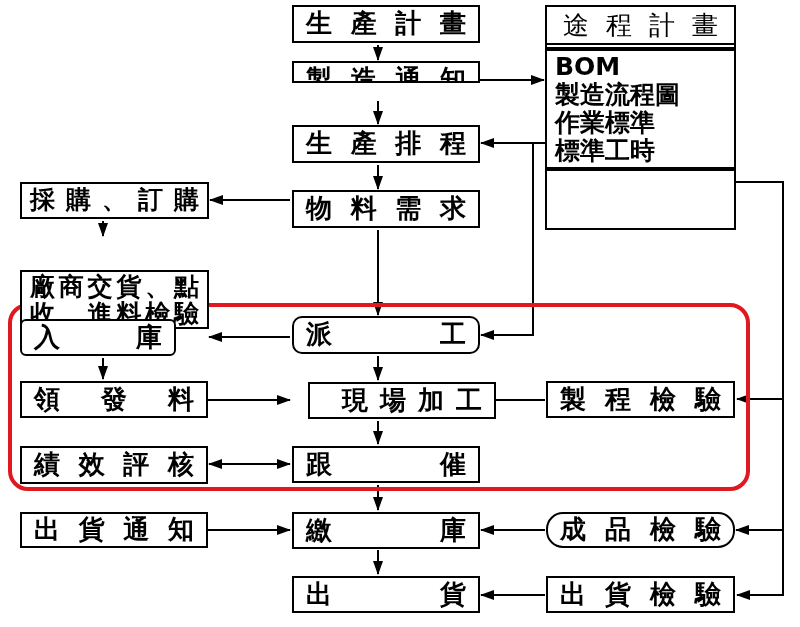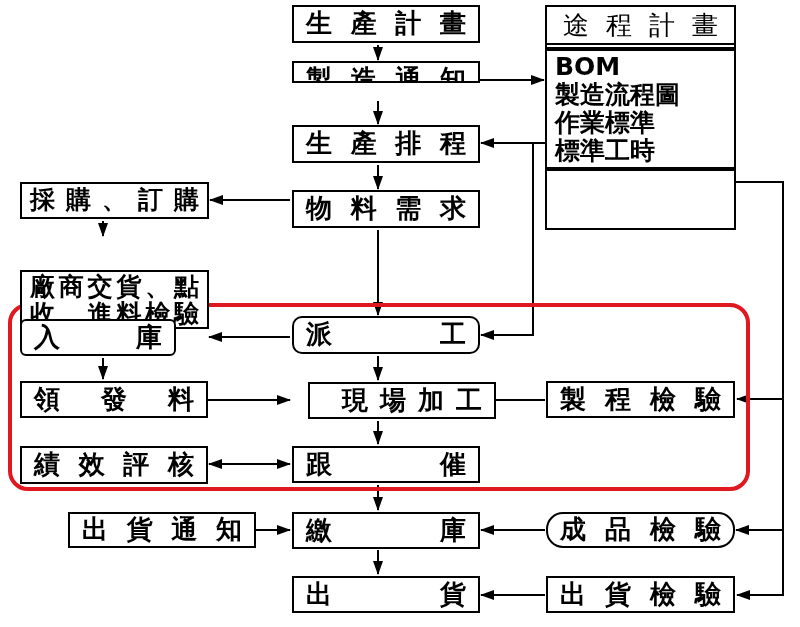--- a/index.html
+++ b/index.html
@@ -78,21 +78,21 @@
   <div class="node" style="left:308px;top:382px;width:188px;height:37px;line-height:32px;padding-left:32px;">現場加工</div>
   <div class="node" style="left:292px;top:446px;width:188px;height:37px;line-height:32px;">跟催</div>
   <div class="node" style="left:292px;top:512px;width:188px;height:37px;line-height:32px;">繳庫</div>
   <div class="node" style="left:292px;top:576px;width:188px;height:37px;line-height:32px;">出貨</div>
 
   <div class="node" style="left:20px;top:182px;width:189px;height:37px;line-height:32px;font-size:25px;padding:0 8px;">採購、訂購</div>
   <div class="node wrap" style="left:20px;top:238px;width:189px;height:59px;line-height:27px;font-size:25px;padding:1px 8px;margin-top:32px;">廠商交貨、點收、進料檢驗</div>
   <div class="node" style="left:20px;top:319px;width:156px;height:37px;line-height:32px;border-radius:6px;">入庫</div>
   <div class="node" style="left:20px;top:381px;width:188px;height:37px;line-height:32px;">領發料</div>
   <div class="node" style="left:20px;top:446px;width:188px;height:38px;line-height:33px;">績效評核</div>
-  <div class="node" style="left:20px;top:512px;width:188px;height:36px;line-height:31px;margin-left:48px;">出貨通知</div>
+  <div class="node" style="left:20px;top:512px;width:188px;height:36px;line-height:31px;">出貨通知</div>
 
   <div class="node" style="left:546px;top:381px;width:189px;height:37px;line-height:32px;">製程檢驗</div>
   <div class="node" style="left:546px;top:512px;width:189px;height:36px;line-height:31px;border-radius:17px;">成品檢驗</div>
   <div class="node" style="left:546px;top:576px;width:189px;height:37px;line-height:32px;">出貨檢驗</div>
 
   <div class="rtable" style="left:545px;top:5px;width:191px;height:225px;">
     <div class="rt-header">途程計畫</div>
     <div class="rt-bar"></div>
     <ul class="rt-list">
       <li>BOM</li>

